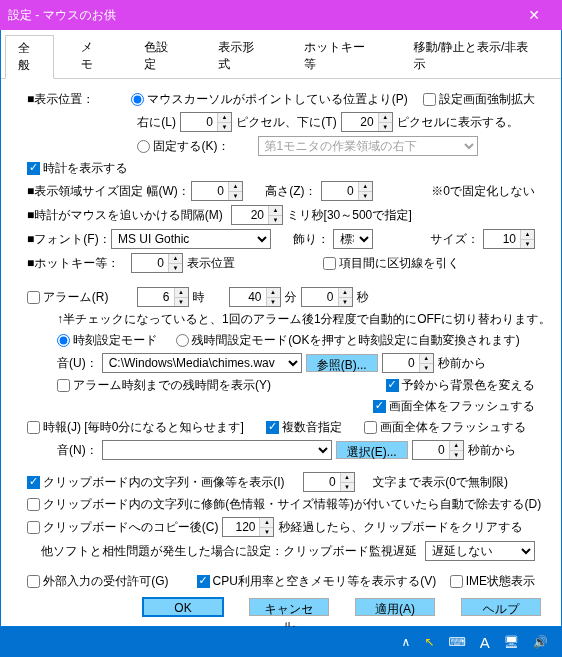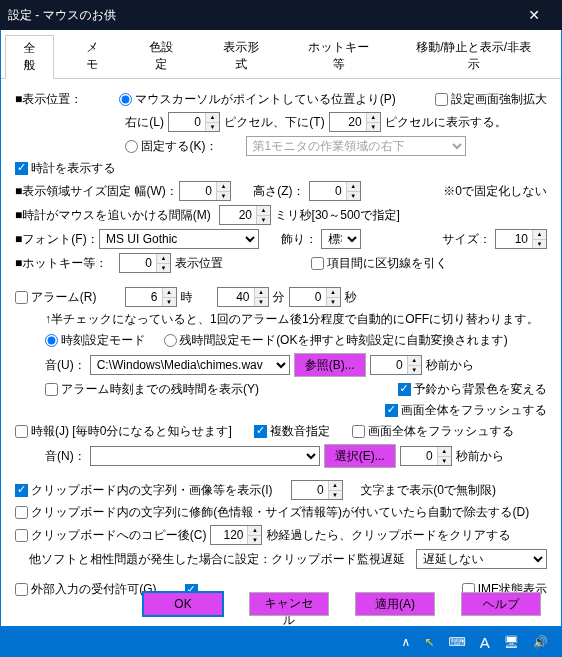--- a/index.html
+++ b/index.html
@@ -7,21 +7,21 @@
     margin: 0;
     font-family: "Yu Gothic UI", "MS UI Gothic", sans-serif;
     font-size: 12px;
     background: #f0f0f0;
     color: #000;
     width: 562px;
     height: 657px;
     overflow: hidden;
   }
   .titlebar {
-    background: #0f172a;
+    background: #d946ef;
     color: #fff;
     height: 30px;
     display: flex;
     align-items: center;
     padding: 12px 8px;
   }
   .titlebar .title { flex: 1; }
   .titlebar .close {
     width: 40px;
     text-align: center;
@@ -43,36 +43,35 @@
     padding-top: 4px;
     background: #fff;
   }
   .tab {
     padding: 4px 12px;
     border: 1px solid transparent;
     border-bottom: none;
     cursor: pointer;
     color: #000;
     margin-right: 14px;
-    text-align: center;
   }
   .tab.active {
     border: 1px solid #ccc;
     border-bottom: 1px solid #fff;
     background: #fff;
     position: relative;
     top: 1px;
   }
   .content {
     padding: 8px 14px;
   }
   .row {
     display: flex;
     align-items: center;
-    margin: 4px 0;
+    margin: 4px 12px;
     flex-wrap: nowrap;
     gap: 4px;
   }
   .row.indent { padding-left: 110px; }
   .row.indent2 { padding-left: 30px; }
   .lbl {
     display: inline-block;
     white-space: nowrap;
   }
   .w100 { width: 100px; }
@@ -131,25 +130,25 @@
   .chkblue:checked::after {
     content: "✓";
     color: #fff;
     position: absolute;
     top: -2px;
     left: 1px;
     font-size: 11px;
   }
   .btn {
     border: 1px solid #adadad;
-    background: #d946ef;
+    background: #7dd3fc;
     padding: 2px 10px;
     cursor: pointer;
     font-size: 12px;
-    height: 24px;
+    height: 18px;
   }
   .buttons {
     position: absolute;
     bottom: 10px;
     left: 0;
     right: 0;
     display: flex;
     justify-content: flex-end;
     gap: 26px;
     padding-right: 20px;
@@ -405,21 +404,21 @@
       <span class="lbl" style="padding-left:14px">他ソフトと相性問題が発生した場合に設定：クリップボード監視遅延</span>
       <span style="flex:1"></span>
       <select style="width:131px"><option>遅延しない</option></select>
     </div>
 
     <div style="height:4px"></div>
 
     <div class="row">
       <label><input type="checkbox" style=""><span>外部入力の受付許可(G)</span></label>
       <span style="width:20px"></span>
-      <label><input type="checkbox" class="chkblue" checked="" style=""></label>
+      <label><input type="checkbox" class="chkblue" checked="" style=""><span>CPU利用率と空きメモリ等を表示する(V)</span></label>
       <span style="flex:1"></span>
       <label><input type="checkbox" style=""><span>IME状態表示</span></label>
     </div>
   </div>
 
   <div class="buttons">
     <button class="btn primary">OK</button>
     <button class="btn">キャンセル</button>
     <button class="btn">適用(A)</button>
     <button class="btn">ヘルプ</button>

